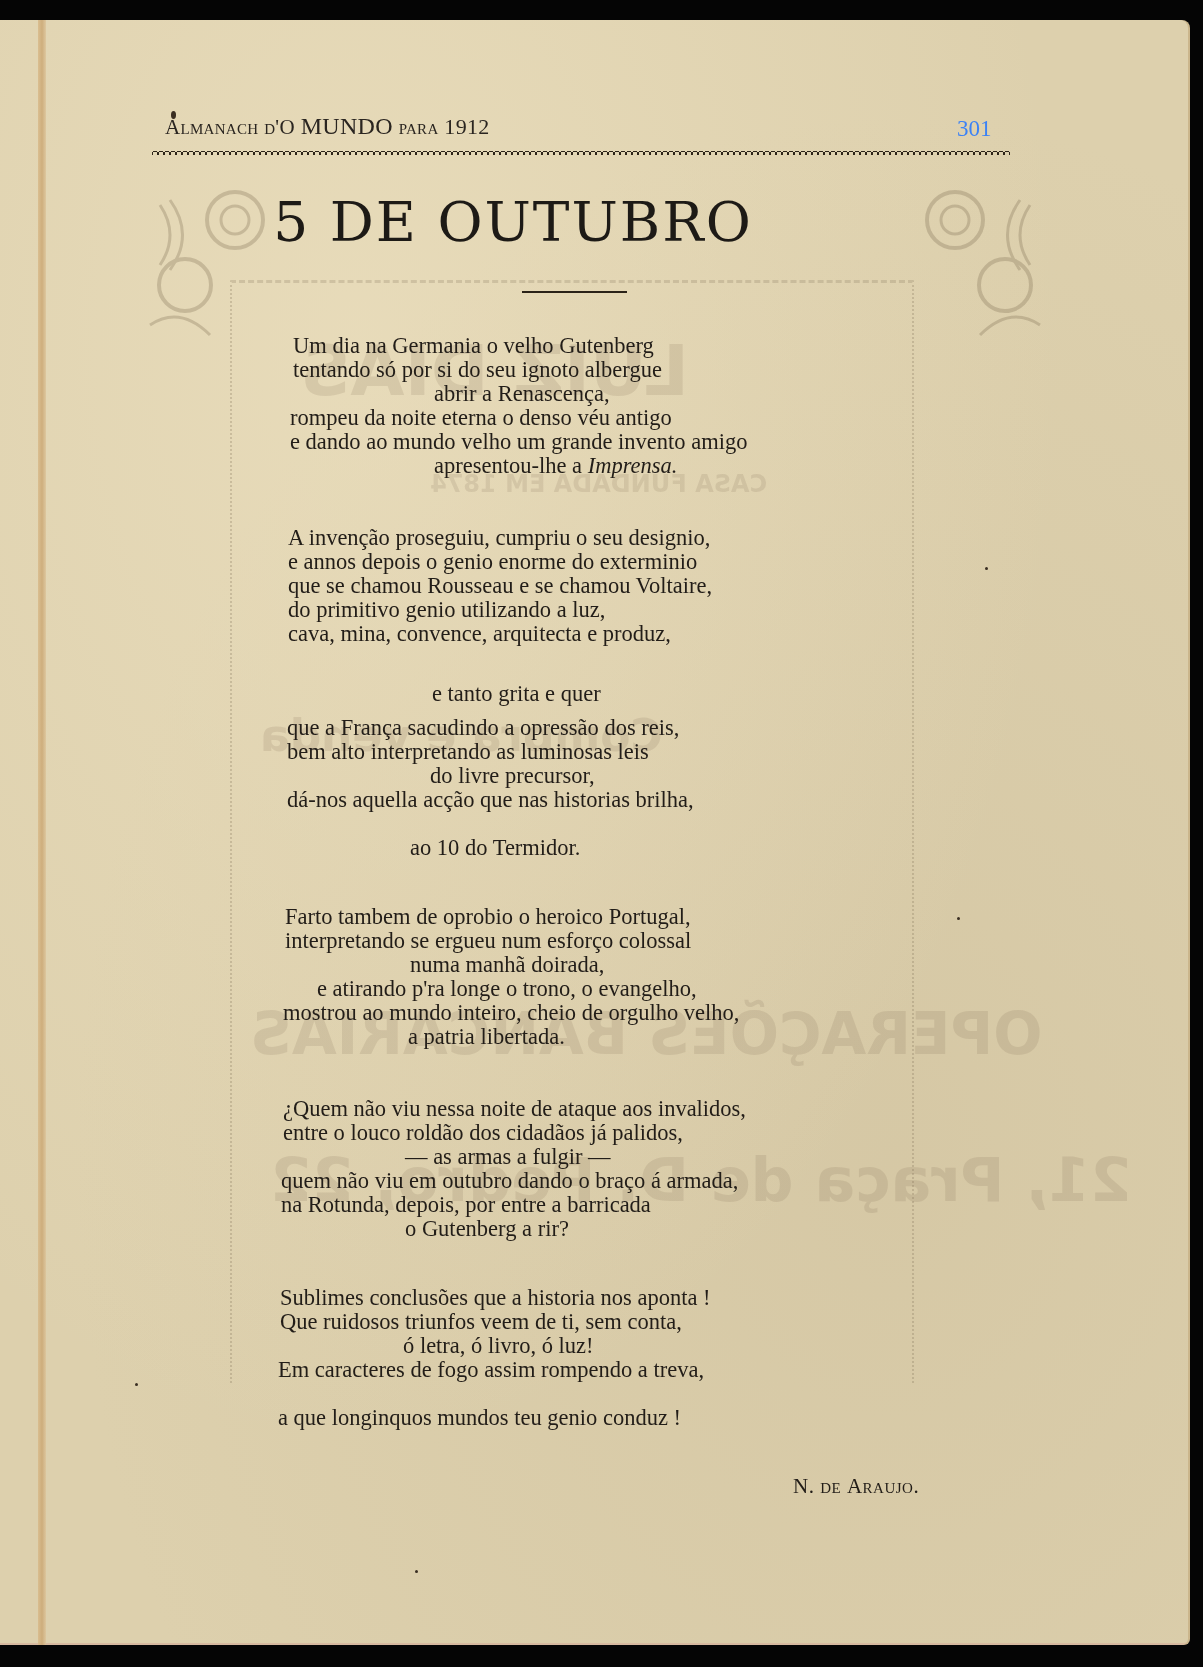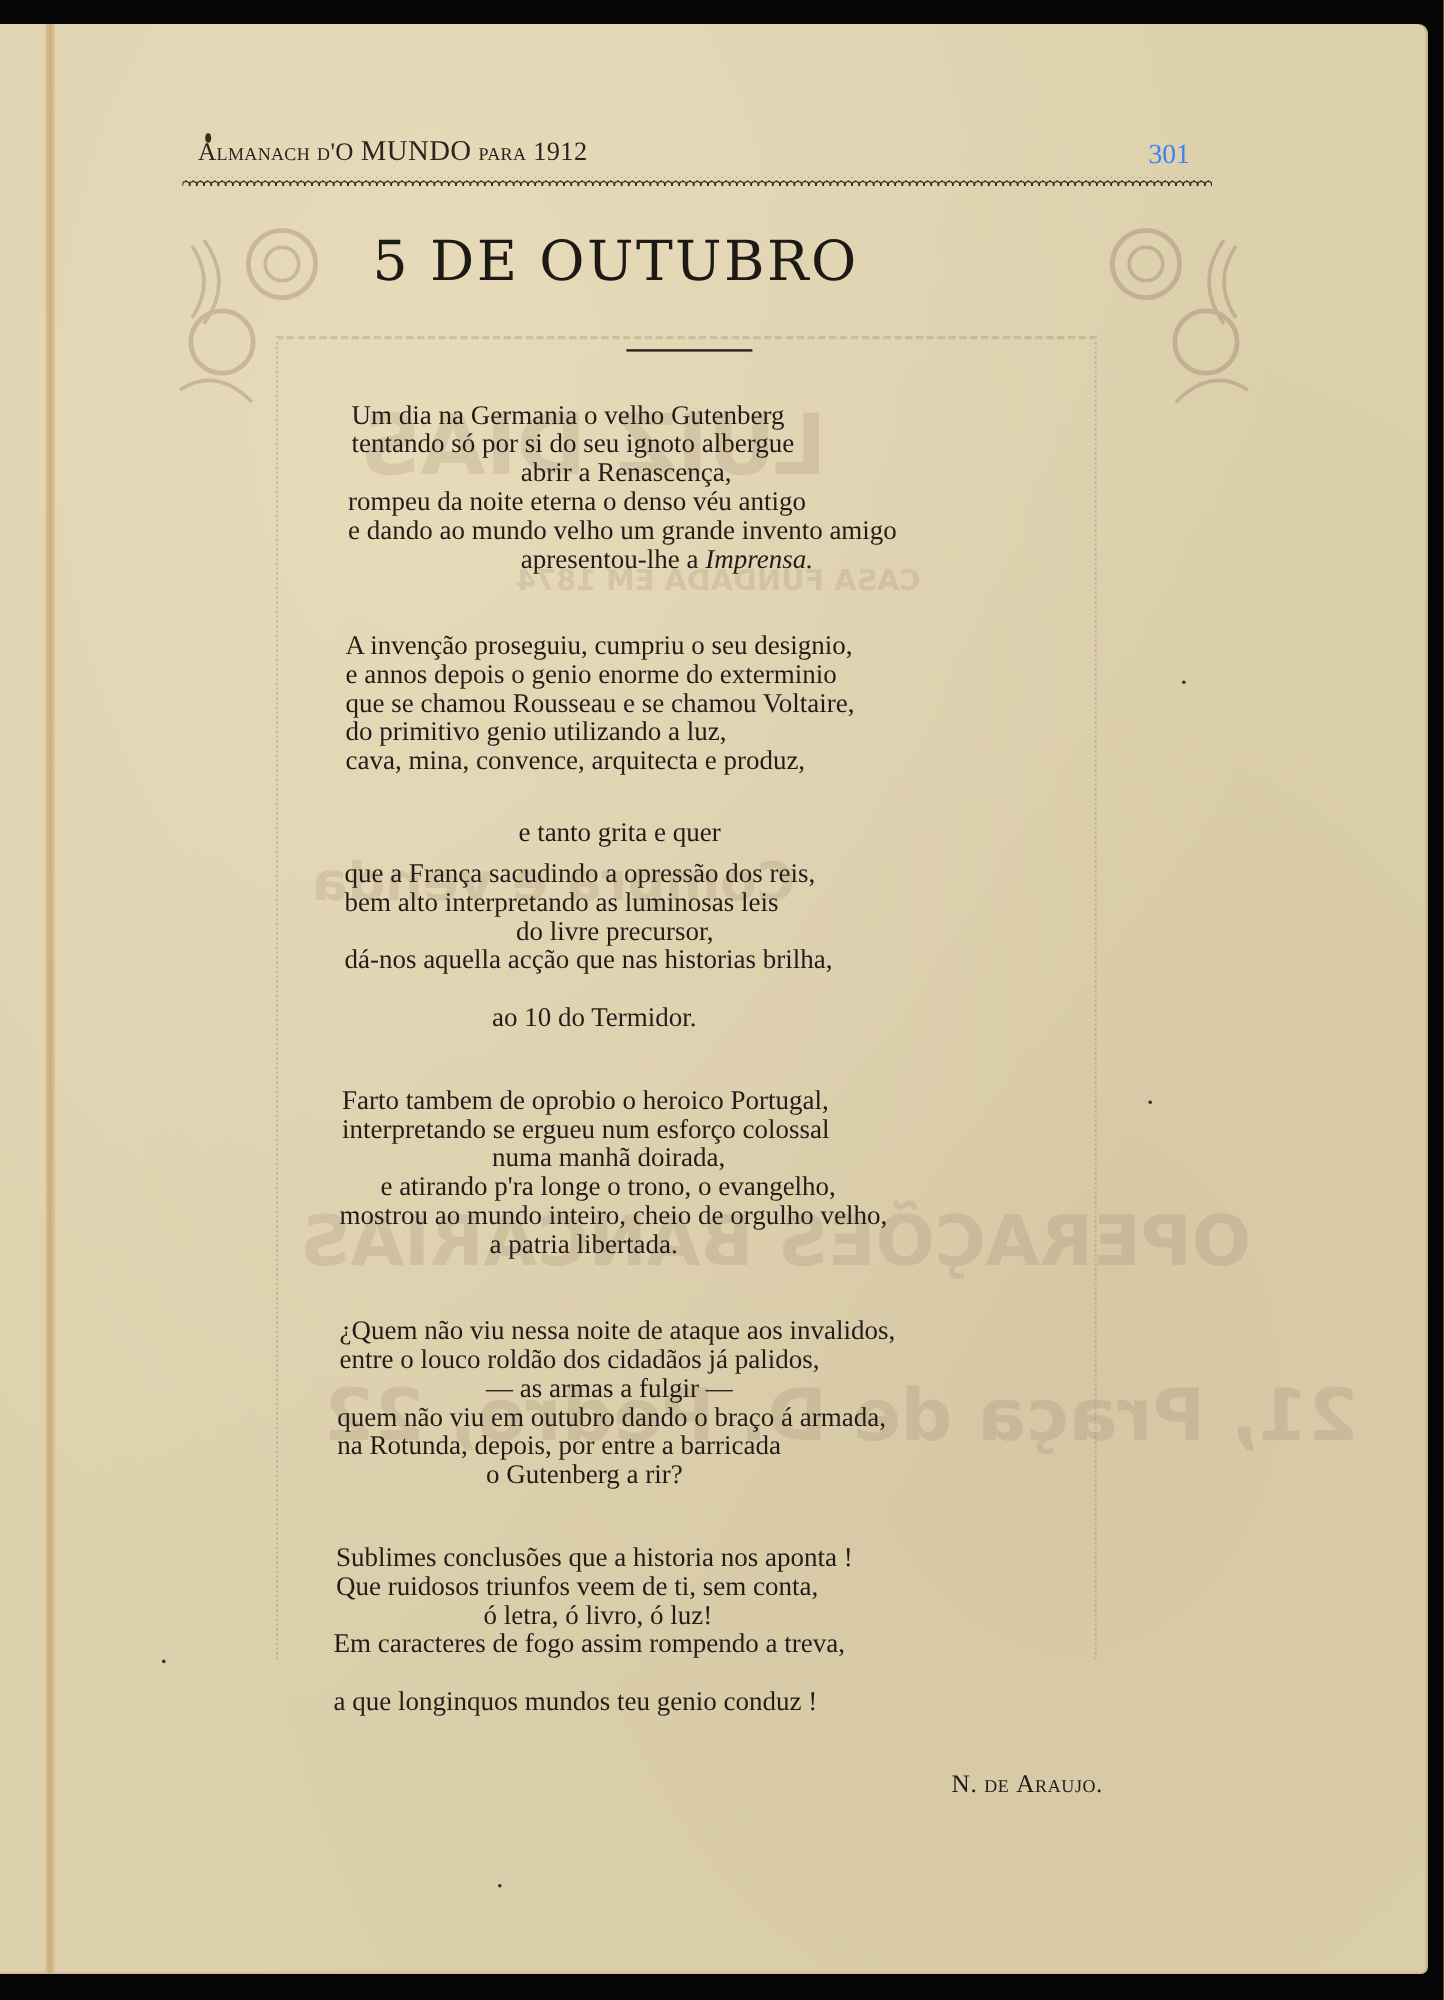--- a/index.html
+++ b/index.html
@@ -46,21 +46,21 @@
     border-left:2px dotted rgba(120,105,80,0.25);
     border-right:2px dotted rgba(120,105,80,0.25);
     border-top:3px dashed rgba(120,105,80,0.22);
   }
   .ghost-text {
     position:absolute; color:rgba(110,95,70,0.14); font-family:"DejaVu Sans",sans-serif;
     font-weight:bold; transform:scaleX(-1); white-space:nowrap;
   }
   .title {
     position:absolute; left:0; width:1026px; top:190px; text-align:center;
-    font-size:46px; color:#1d1a16; letter-spacing:2px;
+    font-size:55px; color:#1d1a16; letter-spacing:2px;
     font-family:"DejaVu Serif","Liberation Serif",serif;
   }
   .title-rule {
     position:absolute; left:522px; top:291px; width:105px; height:2px; background:#2a2218;
   }
   .poem { position:absolute; left:0; top:0; width:1203px; height:1667px; }
   .line {
     position:absolute; font-size:22.5px; color:#221d18; white-space:nowrap; line-height:24px;
   }
   .line em { font-style:italic; }

